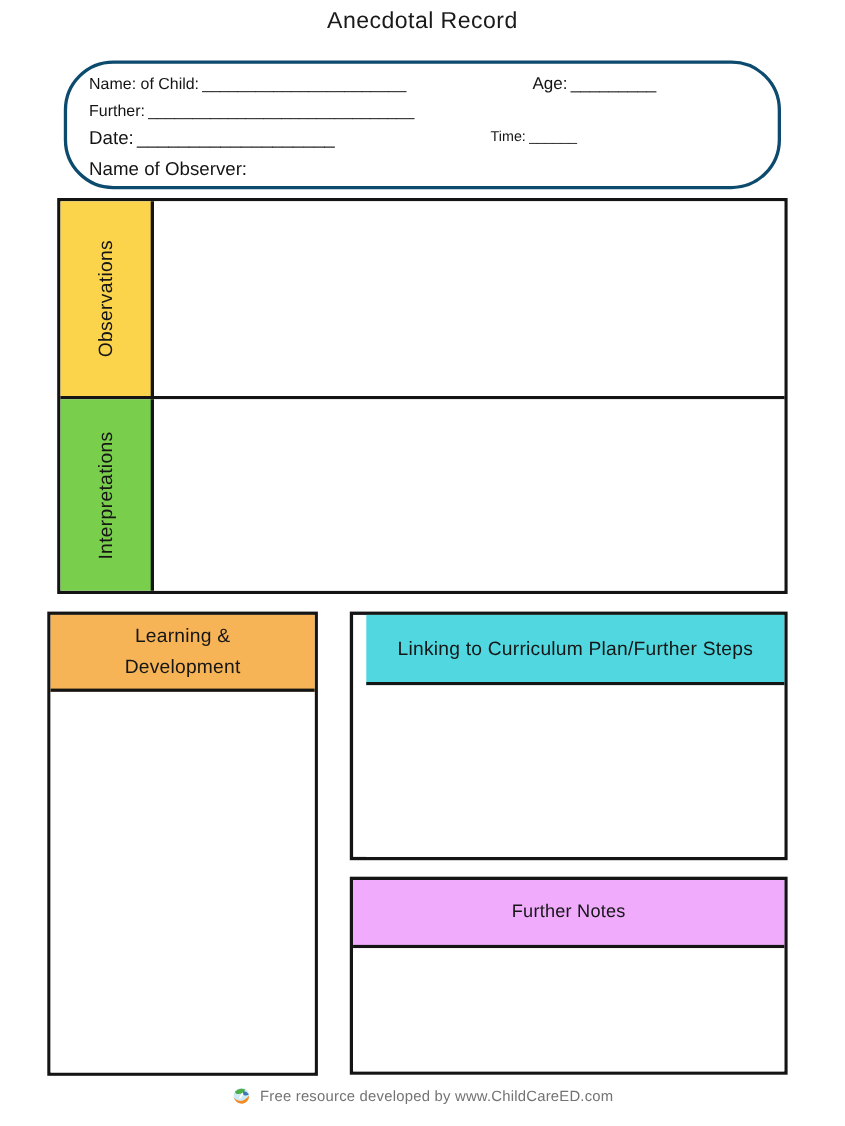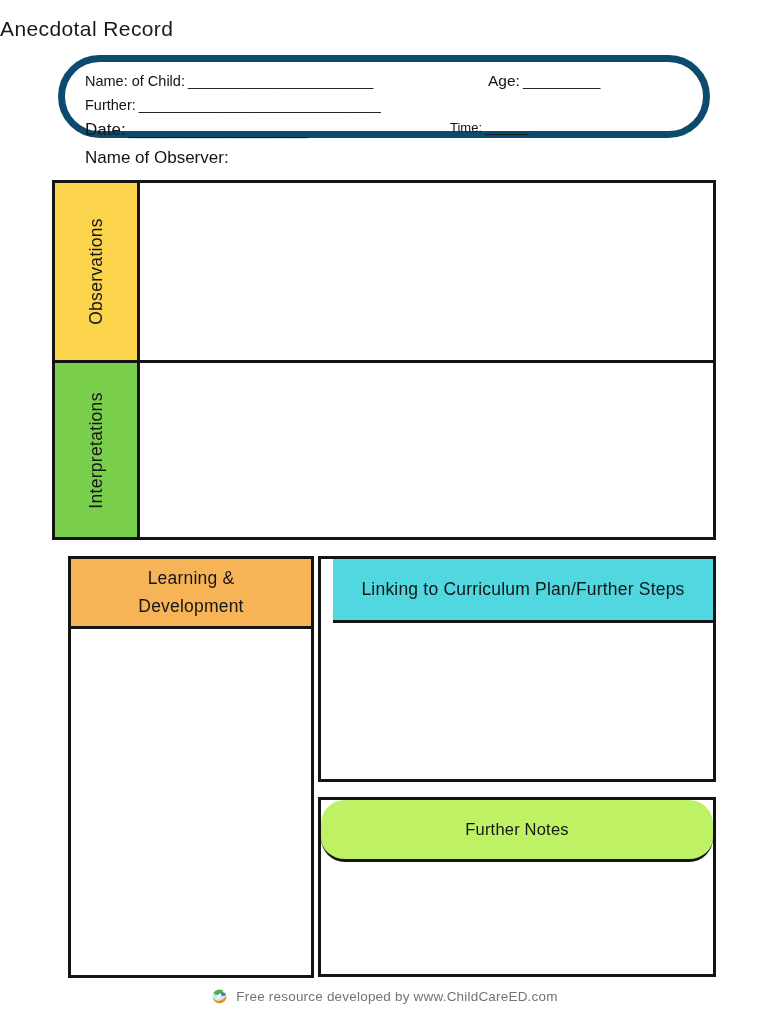--- a/index.html
+++ b/index.html
@@ -1,27 +1,27 @@
 <!DOCTYPE html>
 <html><head>
 <meta charset="utf-8">
 <style>
   html,body{margin:0;padding:0;background:#ffffff;}
   .page{
     position:relative;width:768px;height:1024px;background:#ffffff;
     font-family:"Liberation Sans",sans-serif;color:#141414;overflow:hidden;
   }
   .title{
-    position:absolute;top:17px;left:0;width:100%;text-align:left;
+    position:absolute;top:7px;left:0;width:100%;text-align:center;
     font-size:21px;font-weight:500;letter-spacing:.4px;color:#1a1a1a;
   }
   
   .info-box{
-    position:absolute;left:58px;top:55px;width:652px;height:83px;
-    border:7px solid #0c4a6e;border-radius:45px;box-sizing:border-box;
+    position:absolute;left:58px;top:55px;width:652px;height:117px;
+    border:3px solid #0c4a6e;border-radius:45px;box-sizing:border-box;
   }
   .ib-row{position:absolute;left:20px;white-space:nowrap;}
   .ib-r1{top:11px;font-size:14.5px;}
   .ib-r2{top:35px;font-size:14.5px;}
   .ib-r3{top:58px;font-size:17px;}
   .ib-r4{top:86px;font-size:17px;}
   .ib-age{position:absolute;left:385px;top:10px;font-size:15.5px;white-space:nowrap;margin-left:38px;}
   .ib-time{position:absolute;left:385px;top:58px;font-size:13px;white-space:nowrap;}
   .blank{letter-spacing:0;margin-left:3px;}
   
@@ -45,21 +45,21 @@
   .panel{
     position:absolute;border:3px solid #141414;box-sizing:border-box;
     display:flex;flex-direction:column;background:#ffffff;
   }
   .phead{
     border-bottom:3px solid #141414;box-sizing:border-box;
     display:flex;align-items:center;justify-content:center;text-align:center;
     font-size:17.5px;letter-spacing:.2px;color:#161616;line-height:1.55;
   }
   .pbody{flex:1;background:#ffffff;}
-  .panel-learning{left:68px;top:556px;width:246px;height:422px;justify-content:flex-end;}
+  .panel-learning{left:43px;top:556px;width:246px;height:422px;justify-content:flex-end;}
   .panel-learning .phead{height:70px;padding:0 28px;}
   .panel-curriculum{left:318px;top:556px;width:398px;height:226px;padding-left:12px;}
   .panel-curriculum .phead{height:64px;padding:0 10px;}
   .panel-notes{left:318px;top:797px;width:398px;height:180px;}
   .panel-notes .phead{height:62px;font-size:16.5px;}
   
   .footer{
     position:absolute;left:0;top:987px;width:100%;
     display:flex;align-items:center;justify-content:center;gap:7px;
     font-size:13.5px;font-weight:500;color:#737373;letter-spacing:.2px;
@@ -113,21 +113,21 @@
     <div class="phead" style="background-color: rgb(246, 180, 87);">Learning &amp; Development</div>
     <div class="pbody"></div>
   </div>
 
   <div class="panel panel-curriculum">
     <div class="phead" style="background-color: rgb(80, 215, 223);">Linking to Curriculum Plan/Further Steps</div>
     <div class="pbody"></div>
   </div>
 
   <div class="panel panel-notes">
-    <div class="phead" style="background-color: #bef264; border-radius: 24px;">Further Notes</div>
+    <div class="phead" style="background-color: #f0abfc;">Further Notes</div>
     <div class="pbody"></div>
   </div>
 
   <div class="footer">
     <svg class="logo" viewBox="0 0 24 24" aria-hidden="true">
       <circle cx="12" cy="11.5" r="9" fill="#cfe9f5"></circle>
       <path d="M4.5 7 Q9.5 1.5 16.5 4.5 Q13.5 10.5 6.5 9.5 Q5 8.5 4.5 7 Z" fill="#4daf48"></path>
       <path d="M14 6 Q18.5 6.5 20.5 10 Q17 12 13.5 10.5 Z" fill="#3d77b5"></path>
       <path d="M3 13.5 Q11 22.5 20.8 11.5 Q20.5 19 13 20.8 Q6 20.5 3 13.5 Z" fill="#f6891f"></path>
       <path d="M9 14 L13 8 L14.5 9.5 L10.5 15 Z" fill="#ffffff"></path>

